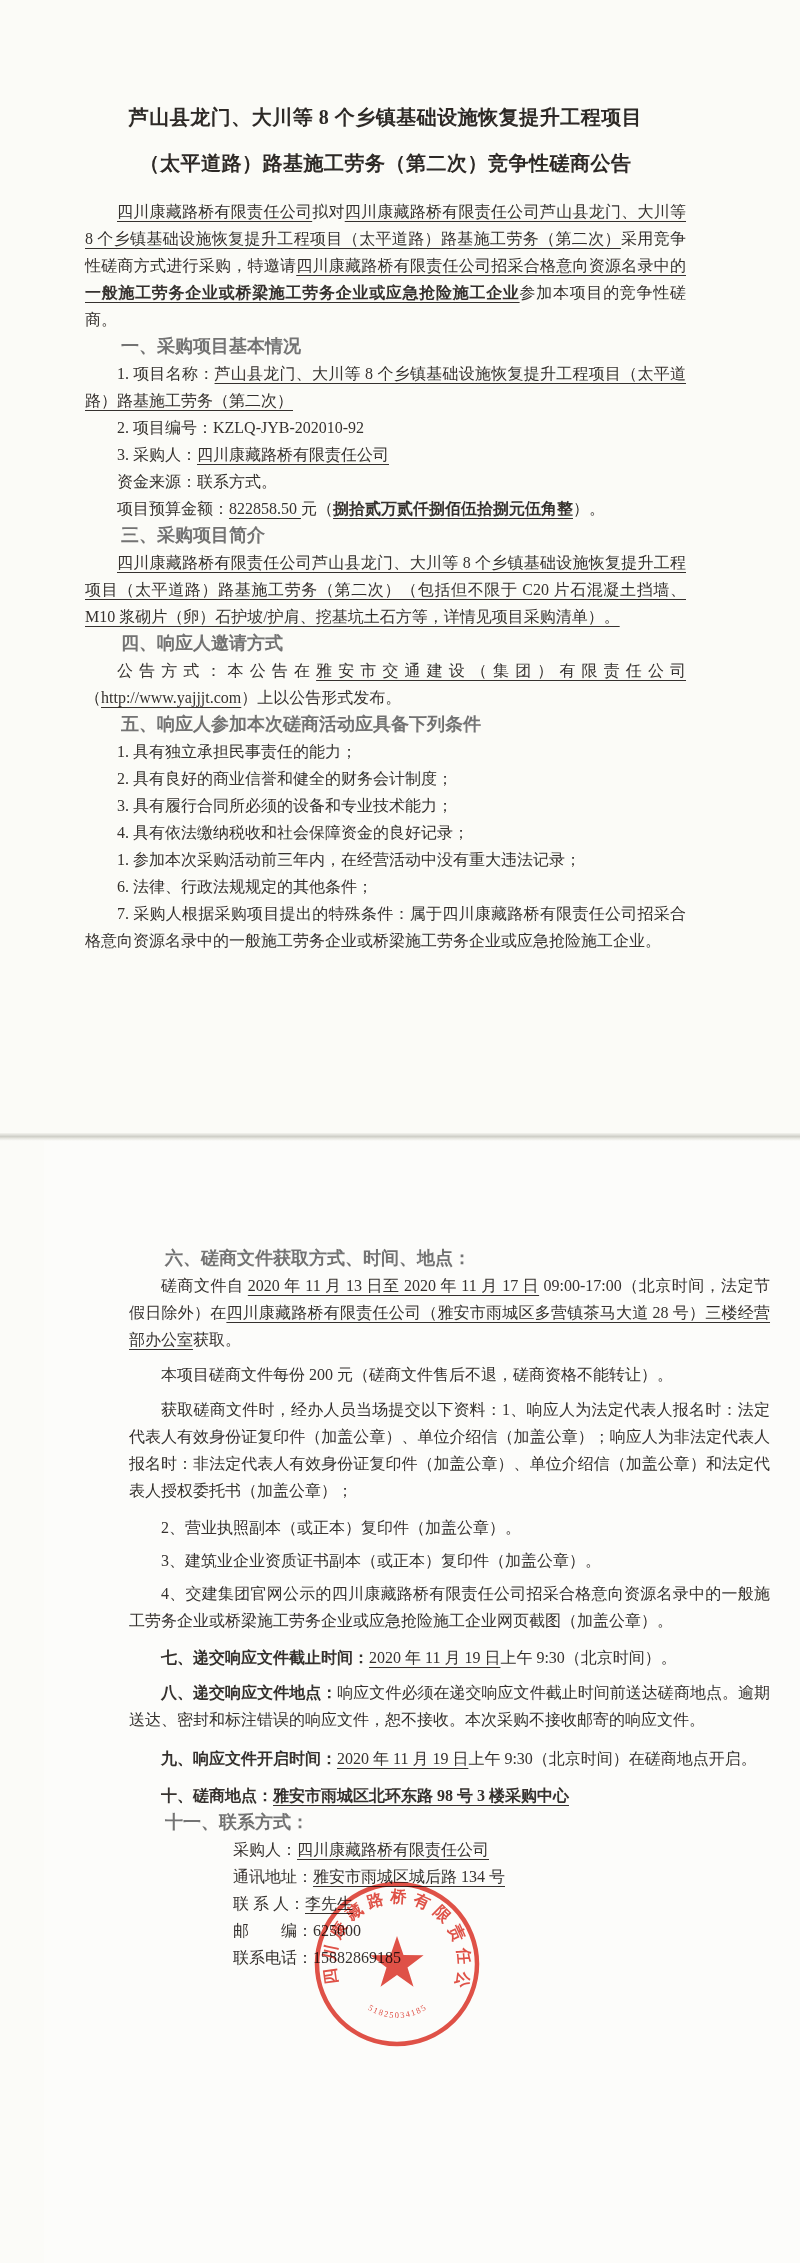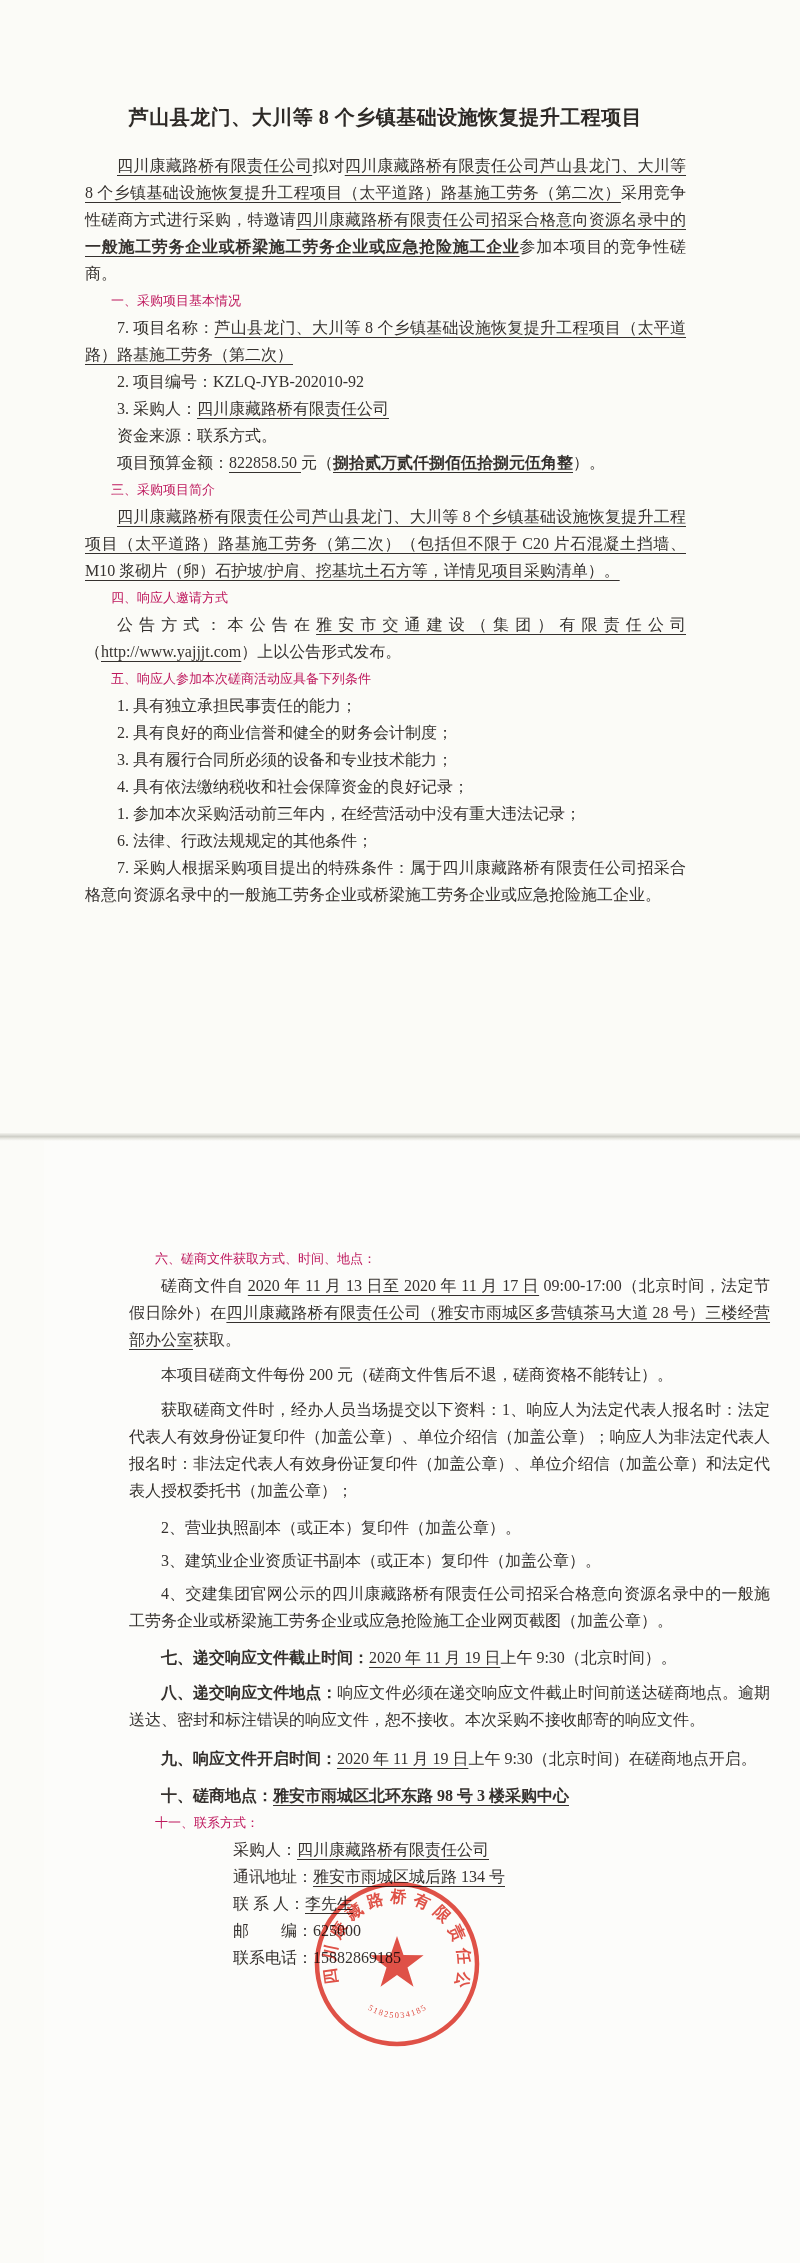--- a/index.html
+++ b/index.html
@@ -11,46 +11,47 @@
     opacity:.55; }
   .page { position:absolute; left:0; width:800px; overflow:hidden; }
   .page1 { top:0; height:1137px; background:#fbfbf7; padding:94px 114px 0 85px; }
   .page2 { top:1141px; height:1122px; background:#fcfcfa; padding:104px 74px 0 85px;margin-left:44px; }
   .seam { position:absolute; top:1133px; left:0; width:100%; height:8px;
     background:linear-gradient(#f3f3ee,#cfcfc8 45%,#e9e9e3 70%,#fcfcfa); }
   .title { font-size:20px; line-height:46px; font-weight:bold; text-align:center;
     letter-spacing:.5px; color:#2d2926; }
   .title-block { margin-bottom:12px; }
   .p { font-size:16px; line-height:27px; text-indent:2em; text-align:justify; }
-  .h { font-size:13px; line-height:27px; text-indent:2em; font-weight:normal; color:#be185d; }
+  .h { font-size:18px; line-height:27px; text-indent:2em; font-weight:bold; color:#737373; }
   .r-u { text-decoration:underline; text-underline-offset:4px; text-decoration-thickness:1px; }
   .r-b { font-weight:bold; }
   .mt6 { margin-top:6px; } .mt8 { margin-top:8px; } .mt10 { margin-top:10px; } .mt12 { margin-top:12px; }
   .contact-block { margin-left:6.5em; }
   .contact-line { font-size:16px; line-height:27px; text-indent:0; text-align:left; }
   .doc-date { font-size:16px; line-height:27px; text-align:right; margin-top:32px; padding-right:2px; }
   .seal { position:absolute; left:265px; top:735px; width:176px; height:176px;
     mix-blend-mode:multiply; opacity:.93; }
   .seal svg { display:block; }
 </style>
 </head>
 <body>
 
 <div class="scan">
   <div class="scan-top-edge"></div>
 
   <div class="page page1">
     <div class="title-block">
       <div class="title">芦山县龙门、大川等 8 个乡镇基础设施恢复提升工程项目</div>
+      <div class="title">（太平道路）路基施工劳务（第二次）竞争性磋商公告</div>
     </div>
 
     <p class="p"><span class="r-u">四川康藏路桥有限责任公司</span><span>拟对</span><span class="r-u">四川康藏路桥有限责任公司芦山县龙门、大川等 8 个乡镇基础设施恢复提升工程项目（太平道路）路基施工劳务（第二次）</span><span>采用竞争性磋商方式进行采购，特邀请</span><span class="r-u">四川康藏路桥有限责任公司招采合格意向资源名录中的</span><span class="r-u r-b">一般施工劳务企业或桥梁施工劳务企业或应急抢险施工企业</span><span>参加本项目的竞争性磋商。</span></p>
 
     <div class="h">一、采购项目基本情况</div>
-    <p class="p"><span>7. 项目名称：</span><span class="r-u">芦山县龙门、大川等 8 个乡镇基础设施恢复提升工程项目（太平道路）路基施工劳务（第二次）</span></p>
+    <p class="p"><span>1. 项目名称：</span><span class="r-u">芦山县龙门、大川等 8 个乡镇基础设施恢复提升工程项目（太平道路）路基施工劳务（第二次）</span></p>
     <p class="p"><span>2. 项目编号：KZLQ-JYB-202010-92</span></p>
     <p class="p"><span>3. 采购人：</span><span class="r-u">四川康藏路桥有限责任公司</span></p>
 
     <p class="p"><span>资金来源：联系方式。</span></p>
     <p class="p"><span>项目预算金额：</span><span class="r-u">822858.50 </span><span>元（</span><span class="r-u r-b">捌拾贰万贰仟捌佰伍拾捌元伍角整</span><span>）。</span></p>
 
     <div class="h">三、采购项目简介</div>
     <p class="p"><span class="r-u">四川康藏路桥有限责任公司芦山县龙门、大川等 8 个乡镇基础设施恢复提升工程项目（太平道路）路基施工劳务（第二次）（包括但不限于 C20 片石混凝土挡墙、M10 浆砌片（卵）石护坡/护肩、挖基坑土石方等，详情见项目采购清单）。</span></p>
 
     <div class="h">四、响应人邀请方式</div>

